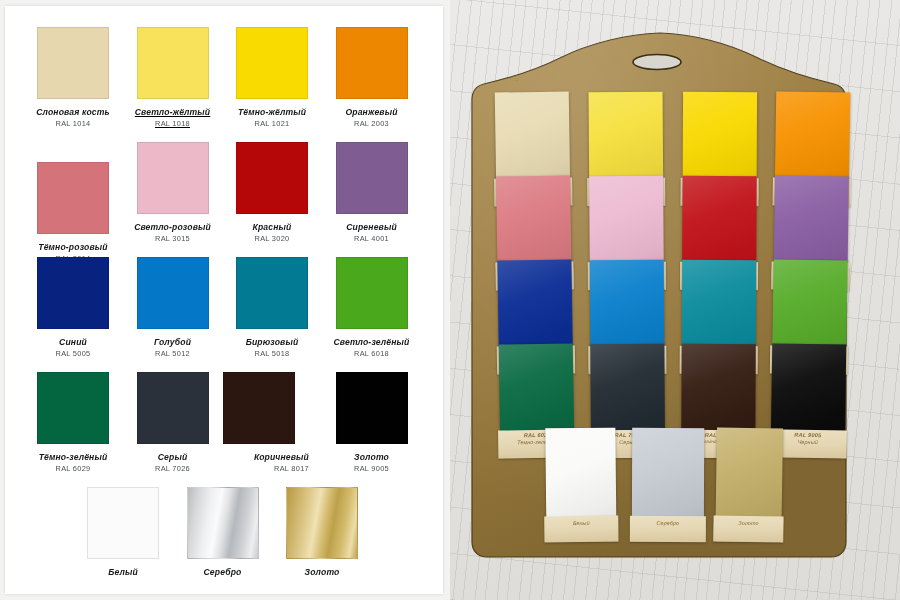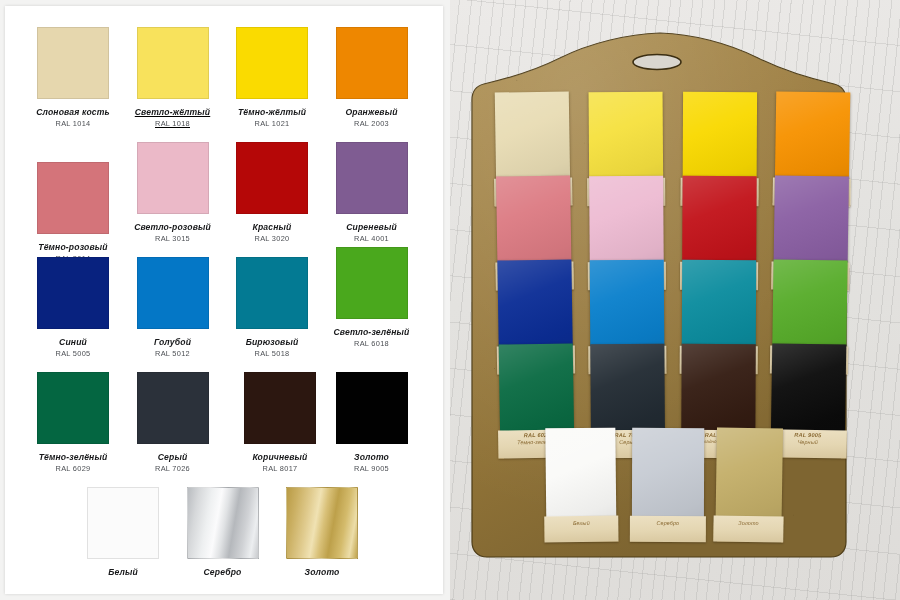--- a/index.html
+++ b/index.html
@@ -125,36 +125,36 @@
           <div class="sw-cell" style="left: 117.5px; top: 251px;">
             <div class="sw-chip" style="background: rgb(4, 119, 198);"></div>
             <div class="sw-name">Голубой</div>
             <div class="sw-code">RAL 5012</div>
           </div>
           <div class="sw-cell" style="left: 217px; top: 251px;">
             <div class="sw-chip" style="background: rgb(3, 122, 147);"></div>
             <div class="sw-name">Бирюзовый</div>
             <div class="sw-code">RAL 5018</div>
           </div>
-          <div class="sw-cell" style="left: 316.5px; top: 241px;">
+          <div class="sw-cell" style="left: 316.5px; top: 251px;">
             <div class="sw-chip" style="background: rgb(74, 168, 29);"></div>
             <div class="sw-name">Светло-зелёный</div>
             <div class="sw-code">RAL 6018</div>
           </div>
           <div class="sw-cell" style="left: 18px; top: 366px;">
             <div class="sw-chip" style="background: rgb(4, 102, 65);"></div>
             <div class="sw-name">Тёмно-зелёный</div>
             <div class="sw-code">RAL 6029</div>
           </div>
           <div class="sw-cell" style="left: 117.5px; top: 366px;">
             <div class="sw-chip" style="background: rgb(43, 49, 58);"></div>
             <div class="sw-name">Серый</div>
             <div class="sw-code">RAL 7026</div>
           </div>
-          <div class="sw-cell" style="left: 225px; top: 366px;">
+          <div class="sw-cell" style="left: 204px; top: 366px; text-align: right;">
             <div class="sw-chip" style="background: rgb(44, 23, 16);"></div>
             <div class="sw-name">Коричневый</div>
             <div class="sw-code">RAL 8017</div>
           </div>
           <div class="sw-cell" style="left: 316.5px; top: 366px;">
             <div class="sw-chip" style="background: rgb(1, 1, 1);"></div>
             <div class="sw-name">Золото</div>
             <div class="sw-code">RAL 9005</div>
           </div>
           <div class="sw-cell" style="left: 68px; top: 481px;">

